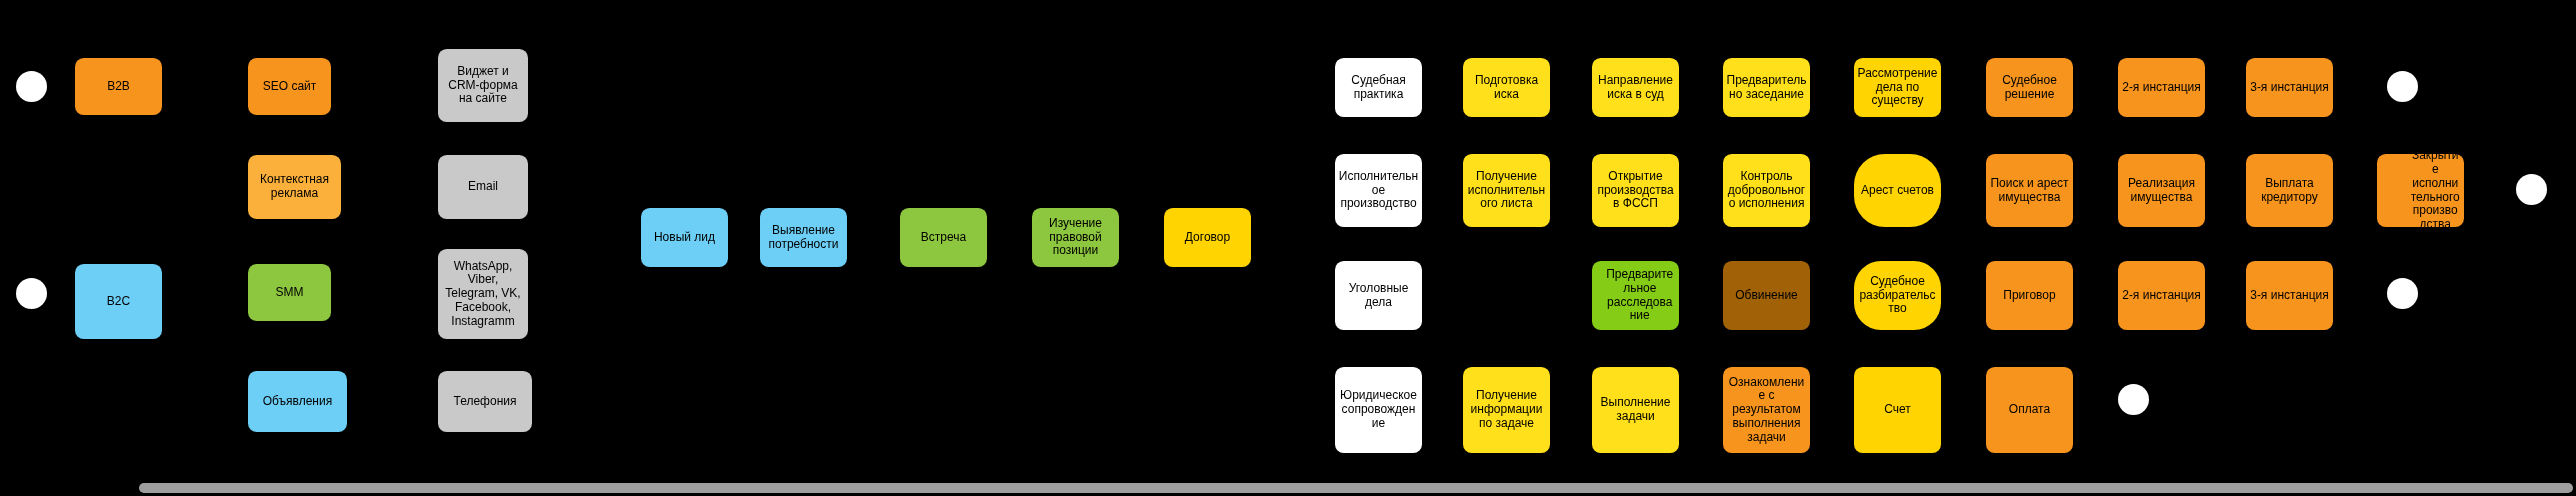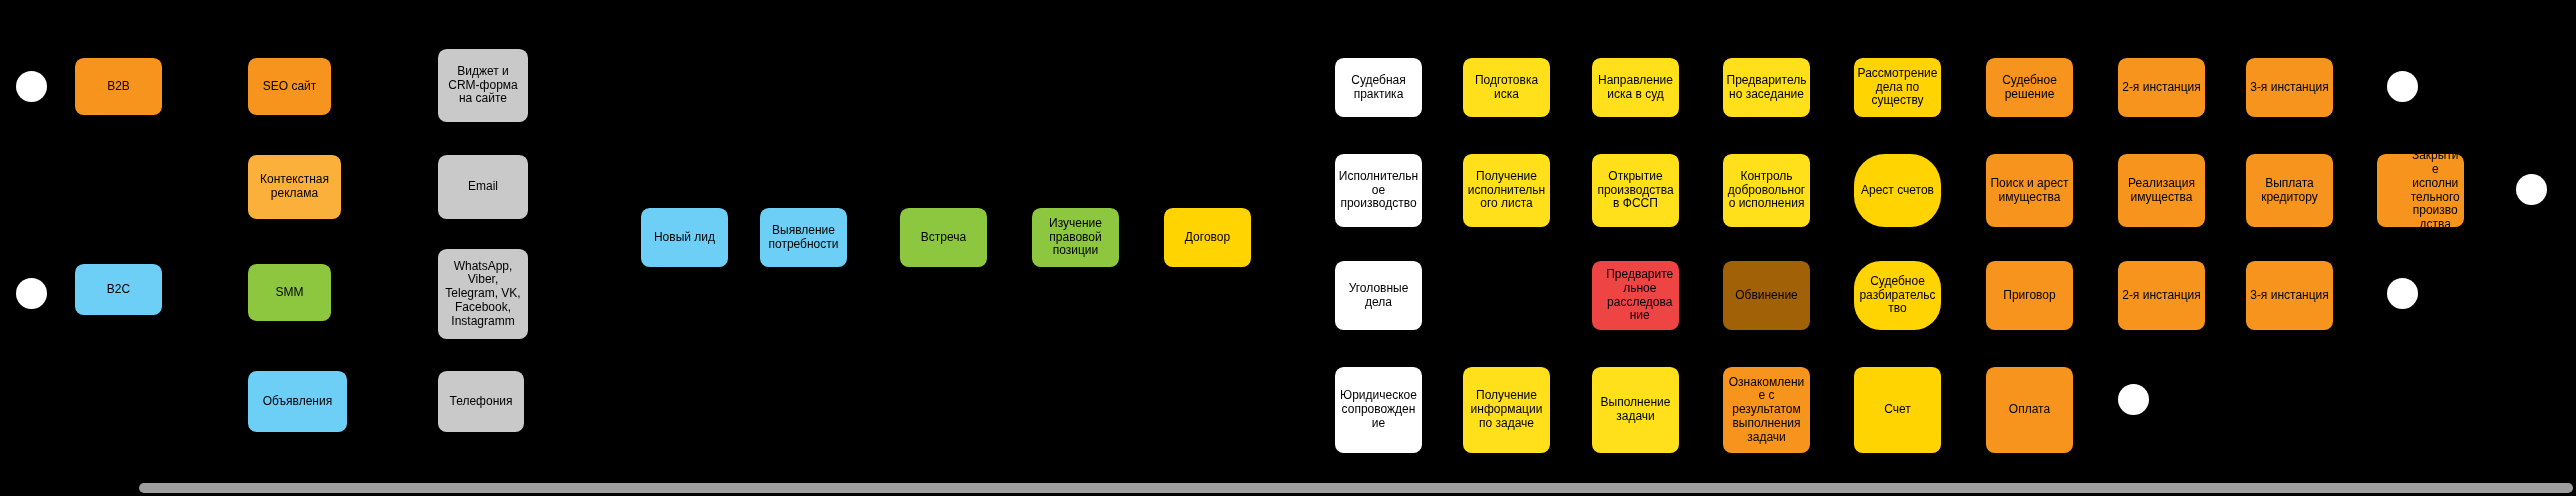--- a/index.html
+++ b/index.html
@@ -14,29 +14,29 @@
   
   .cA{left:1335px}.cB{left:1463px}.cC{left:1592px}.cD{left:1723px}.cE{left:1854px}
   .cF{left:1986px}.cG{left:2118px}.cH{left:2246px}.cI{left:2377px}
   
   .r1{top:58px;height:59px}
   .r2{top:154px;height:73px}
   .r3{top:261px;height:69px}
   .r4{top:367px;height:86px}
   
   .seg-b2b{left:75px;top:58px;height:57px}
-  .seg-b2c{left:75px;top:264px;height:51px}
+  .seg-b2c{left:75px;top:264px;height:75px}
   .src-1{left:248px;top:58px;height:57px;width:83px}
   .src-2{left:248px;top:155px;height:64px;width:93px}
   .src-3{left:248px;top:264px;height:57px;width:83px}
   .src-4{left:248px;top:371px;height:61px;width:99px}
   .ch-1{left:438px;top:49px;height:73px;width:90px}
   .ch-2{left:438px;top:155px;height:64px;width:90px}
   .ch-3{left:438px;top:249px;height:90px;width:90px}
-  .ch-4{left:438px;top:371px;height:61px;width:86px}
+  .ch-4{left:438px;top:371px;height:61px;width:94px}
   .rl{top:208px;height:59px}
   .lead-1{left:641px}.lead-2{left:760px}.lead-3{left:900px}.lead-4{left:1032px}.lead-5{left:1164px}
   
   .circle{position:absolute;width:31px;height:31px;border-radius:50%;background:#fff;}
   .start-1{left:15.6px;top:71px}
   .start-2{left:15.6px;top:278px}
   .end-1{left:2387px;top:71px}
   .end-2{left:2516px;top:174px}
   .end-3{left:2387px;top:278px}
   .end-4{left:2118px;top:384px}
@@ -85,21 +85,21 @@
   <div class="node cC r2" style="background: rgb(255, 224, 26);">Открытие производства в ФССП</div>
   <div class="node cD r2" style="background: rgb(255, 224, 26);">Контроль добровольного исполнения</div>
   <div class="node cE r2" style="background: rgb(255, 212, 0); border-radius: 31px;">Арест счетов</div>
   <div class="node cF r2" style="background: rgb(247, 148, 30);">Поиск и арест имущества</div>
   <div class="node cG r2" style="background: rgb(247, 148, 30);">Реализация имущества</div>
   <div class="node cH r2" style="background: rgb(247, 148, 30);">Выплата кредитору</div>
   <div class="node cI r2" style="background: rgb(247, 148, 30); padding-left: 33px;">Закрытие исполнительного производства</div>
   <div class="circle end-2"></div>
 
   <div class="node cA r3" style="background: rgb(255, 255, 255);">Уголовные дела</div>
-  <div class="node cC r3" style="background: #ef4444; padding-left: 12px;">Предварительное расследование</div>
+  <div class="node cC r3" style="background: #84cc16; padding-left: 12px;">Предварительное расследование</div>
   <div class="node cD r3" style="background: #a16207;">Обвинение</div>
   <div class="node cE r3" style="background: rgb(255, 212, 0); border-radius: 27px;">Судебное разбирательство</div>
   <div class="node cF r3" style="background: rgb(247, 148, 30);">Приговор</div>
   <div class="node cG r3" style="background: rgb(247, 148, 30);">2-я инстанция</div>
   <div class="node cH r3" style="background: rgb(247, 148, 30);">3-я инстанция</div>
   <div class="circle end-3"></div>
 
   <div class="node cA r4" style="background: rgb(255, 255, 255);">Юридическое сопровождение</div>
   <div class="node cB r4" style="background: rgb(255, 224, 26);">Получение информации по задаче</div>
   <div class="node cC r4" style="background: rgb(255, 224, 26);">Выполнение задачи</div>

